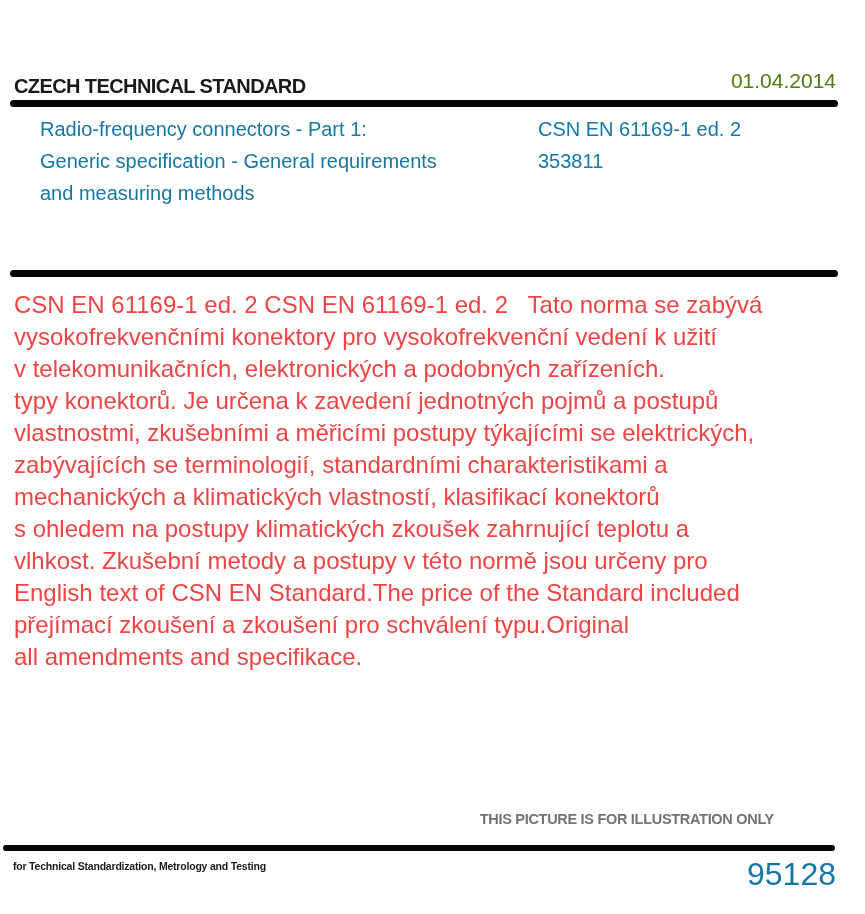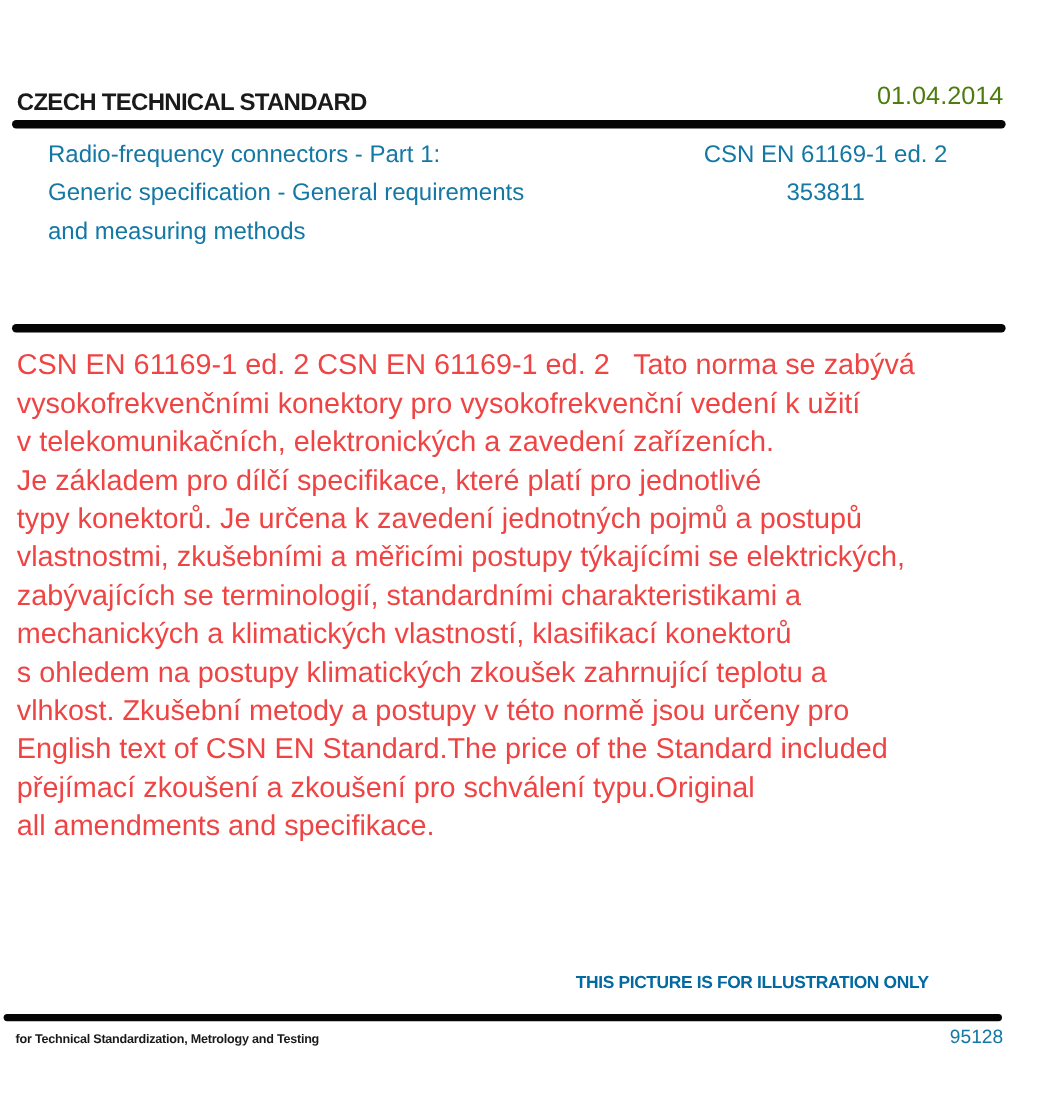--- a/index.html
+++ b/index.html
@@ -47,57 +47,57 @@
     color: #1478A5;
     margin-left: 26px;
   }
   .ref-block {
     position: absolute;
     right: 27px; top: 113px;
     width: 300px;
     font-size: 20px;
     line-height: 32px;
     color: #1478A5;
-    text-align: center;
+    text-align: left;
   }
 
   .abstract {
     position: absolute;
     left: 14px; top: 289px;
     width: 760px;
     font-size: 24px;
     line-height: 32px;
     color: #ef4444;
   }
   .abstract .line { white-space: pre-wrap; }
 
   .illustration-note {
     position: absolute;
     right: 91px; top: 811px;
     font-size: 14.5px;
     font-weight: bold;
     letter-spacing: -0.3px;
-    color: #0369a1;
+    color: #737373;
     white-space: nowrap;
   }
 
   .footer-legal {
     position: absolute;
     left: 13px; top: 859px;
     width: 640px;
     font-size: 10.5px;
     font-weight: bold;
     letter-spacing: -0.2px;
     line-height: 14.5px;
     color: #1a1a1a;
   }
   .footer-number {
     position: absolute;
     right: 29px; top: 856px;
-    font-size: 16px;
+    font-size: 32px;
     color: #1478A5;
     white-space: nowrap;
   }
 </style>
 </head>
 <body>
 
 <div class="page">
 
   <div class="header-title">CZECH TECHNICAL STANDARD</div>
@@ -115,22 +115,21 @@
   <div class="ref-block">
     <div>CSN EN 61169-1 ed. 2</div>
     <div>353811</div>
   </div>
 
   <div class="rule rule-mid"></div>
 
   <div class="abstract">
     <div class="line">CSN EN 61169-1 ed. 2 CSN EN 61169-1 ed. 2   Tato norma se zabývá</div>
     <div class="line">vysokofrekvenčními konektory pro vysokofrekvenční vedení k užití</div>
-    <div class="line">v telekomunikačních, elektronických a zavedení zařízeních.</div>
-    <div class="line">Je základem pro dílčí specifikace, které platí pro jednotlivé</div>
+    <div class="line">v telekomunikačních, elektronických a podobných zařízeních.</div>
     <div class="line">typy konektorů. Je určena k zavedení jednotných pojmů a postupů</div>
     <div class="line">vlastnostmi, zkušebními a měřicími postupy týkajícími se elektrických,</div>
     <div class="line">zabývajících se terminologií, standardními charakteristikami a</div>
     <div class="line">mechanických a klimatických vlastností, klasifikací konektorů</div>
     <div class="line">s ohledem na postupy klimatických zkoušek zahrnující teplotu a</div>
     <div class="line">vlhkost. Zkušební metody a postupy v této normě jsou určeny pro</div>
     <div class="line">English text of CSN EN Standard.The price of the Standard included</div>
     <div class="line">přejímací zkoušení a zkoušení pro schválení typu.Original</div>
     <div class="line">all amendments and specifikace.</div>
   </div>

